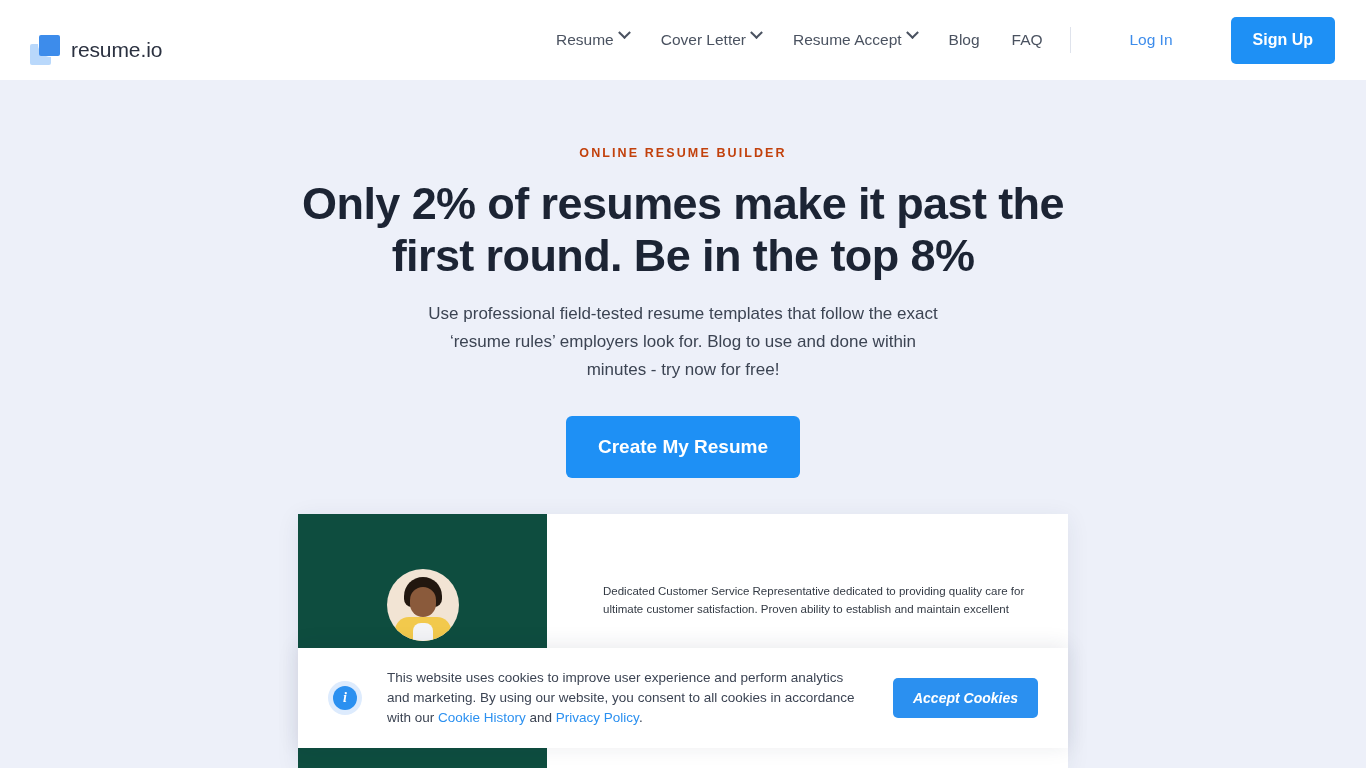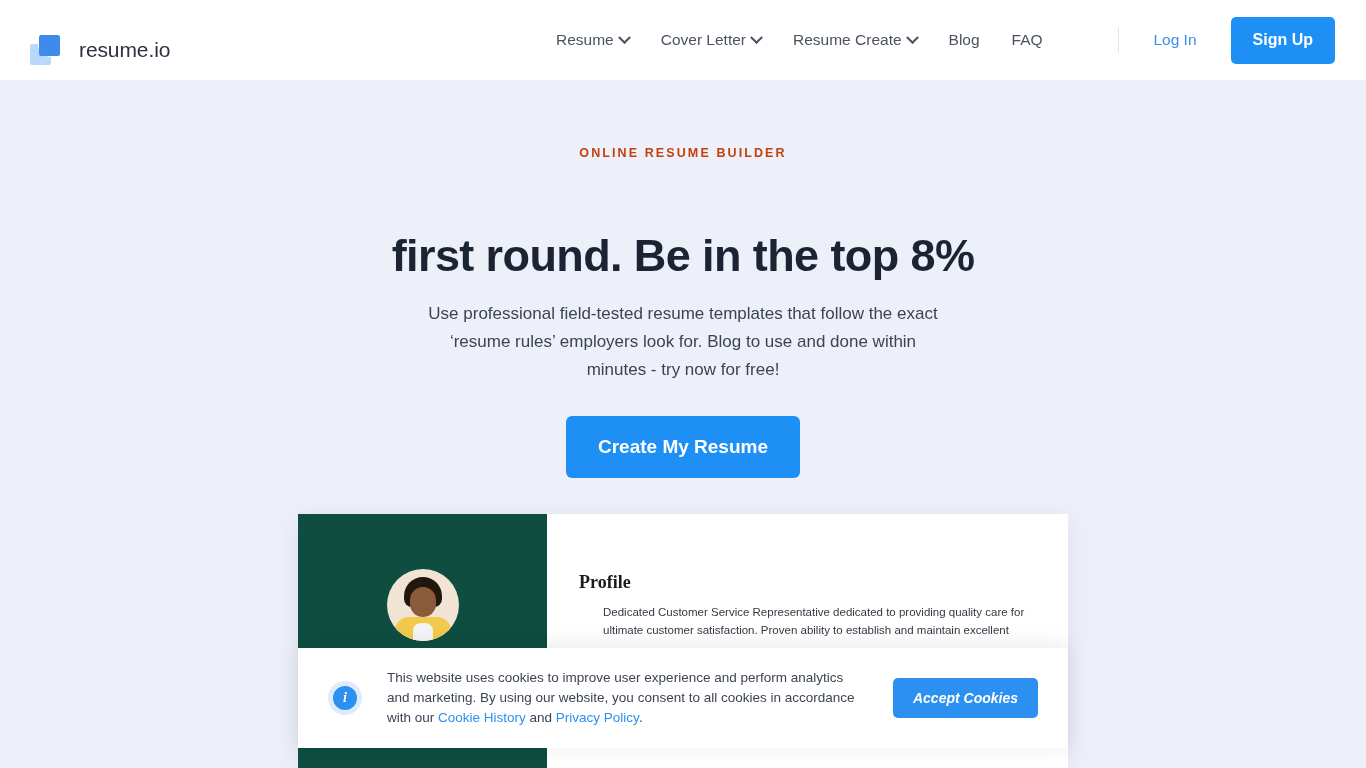--- a/index.html
+++ b/index.html
@@ -14,21 +14,21 @@
 
   
   .header {
     position: absolute; top: 0; left: 0;
     width: 1366px; height: 80px;
     background: #ffffff;
     display: flex; align-items: center;
   }
   .brand {
     position: absolute; left: 30px; top: 0; height: 100px;
-    display: flex; align-items: center; gap: 19px;
+    display: flex; align-items: center; gap: 11px;
     text-decoration: none;
   }
   .logo-mark { position: relative; width: 30px; height: 30px; }
   .logo-sq-back {
     position: absolute; left: 0; top: 9px;
     width: 21px; height: 21px;
     background: #b9d8fb;
     border-radius: 2px;
   }
   .logo-notch {
@@ -46,38 +46,38 @@
   .brand-name {
     font-size: 21px; font-weight: 400; color: #2b3140;
     letter-spacing: -0.1px;
   }
 
   .nav {
     position: absolute; left: 556px; top: 0; height: 80px;
     display: flex; align-items: center; gap: 0;
   }
   .nav-item {
-    display: flex; align-items: center; gap: 6px;
+    display: flex; gap: 6px;
     font-size: 15.5px; color: #4a5260;
     margin-right: 32px;
     cursor: pointer;
     white-space: nowrap;
   }
   .nav-item:last-child { margin-right: 0; }
   .chev {
     display: inline-block;
     width: 9px; height: 9px;
     border-right: 2px solid #4a5260;
     border-bottom: 2px solid #4a5260;
     transform: rotate(45deg) translate(-2px,-2px);
   }
 
   .header-right {
     position: absolute; right: 31px; top: 0; height: 80px;
-    display: flex; align-items: center;
+    display: flex; align-items: center; gap: 24px;
   }
   .divider {
     width: 1px; height: 26px; background: #dfe3ec; margin-right: 34px;
   }
   .login-link {
     font-size: 15.5px; color: #3d8ceb; margin-right: 34px;
     text-decoration: none; cursor: pointer; white-space: nowrap;
   }
   .signup-btn {
     background: #1e90f5; color: #fff;
@@ -237,42 +237,42 @@
     <nav class="nav">
       <div class="nav-item">
         <span>Resume</span>
         <span class="chev"></span>
       </div>
       <div class="nav-item">
         <span>Cover Letter</span>
         <span class="chev"></span>
       </div>
       <div class="nav-item">
-        <span>Resume Create</span>
+        <span>Resume Accept</span>
         <span class="chev"></span>
       </div>
       <div class="nav-item">
         <span>Blog</span>
       </div>
       <div class="nav-item">
         <span>FAQ</span>
       </div>
     </nav>
 
     <div class="header-right">
       <span class="divider"></span>
       <a class="login-link">Log In</a>
       <button class="signup-btn">Sign Up</button>
     </div>
   </div>
 
   <div class="hero">
     <div class="eyebrow">ONLINE RESUME BUILDER</div>
     <h1 class="headline">
-      <br>
+      <span>Only 2% of resumes make it past the</span><br>
       <span>first round. Be in the top 8%</span>
     </h1>
     <p class="subhead">
       <span>Use professional field-tested resume templates that follow the exact</span><br>
       <span>‘resume rules’ employers look for. Blog to use and done within</span><br>
       <span>minutes - try now for free!</span>
     </p>
     <div class="cta-wrap">
       <button class="cta-btn">Create My Resume</button>
     </div>
@@ -287,21 +287,20 @@
       <div class="avatar">
         <span class="avatar-hair"></span>
         <span class="avatar-face"></span>
         <span class="avatar-body"></span>
         <span class="avatar-shirt"></span>
       </div>
       <div class="resume-name">Candido Widmer</div>
 
     </div>
     <div class="resume-right">
-      <div class="rs-heading">Profile</div>
       <div class="rs-body">Dedicated Customer Service Representative dedicated to providing quality care for ultimate customer satisfaction. Proven ability to establish and maintain excellent</div>
       <div class="rs-heading2">Employment History</div>
     </div>
   </div>
 
   <div class="cookie">
     <span class="info-icon-wrap">
       <span class="info-icon">i</span>
     </span>
     <div class="cookie-text">

